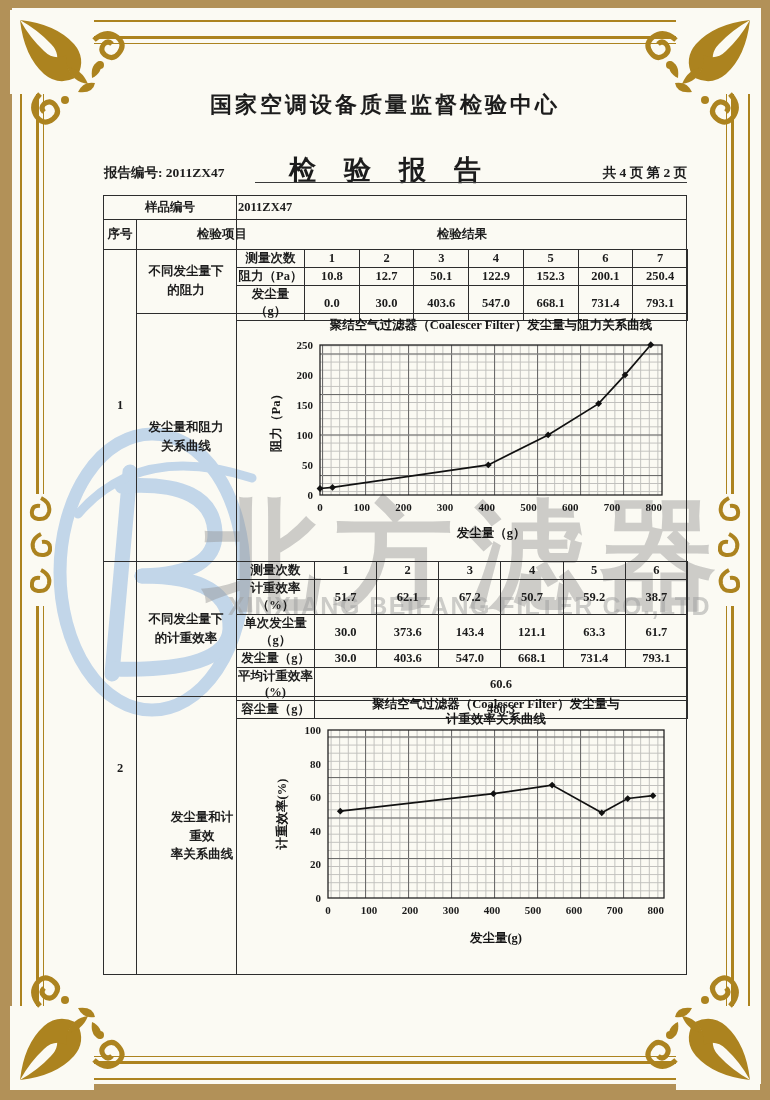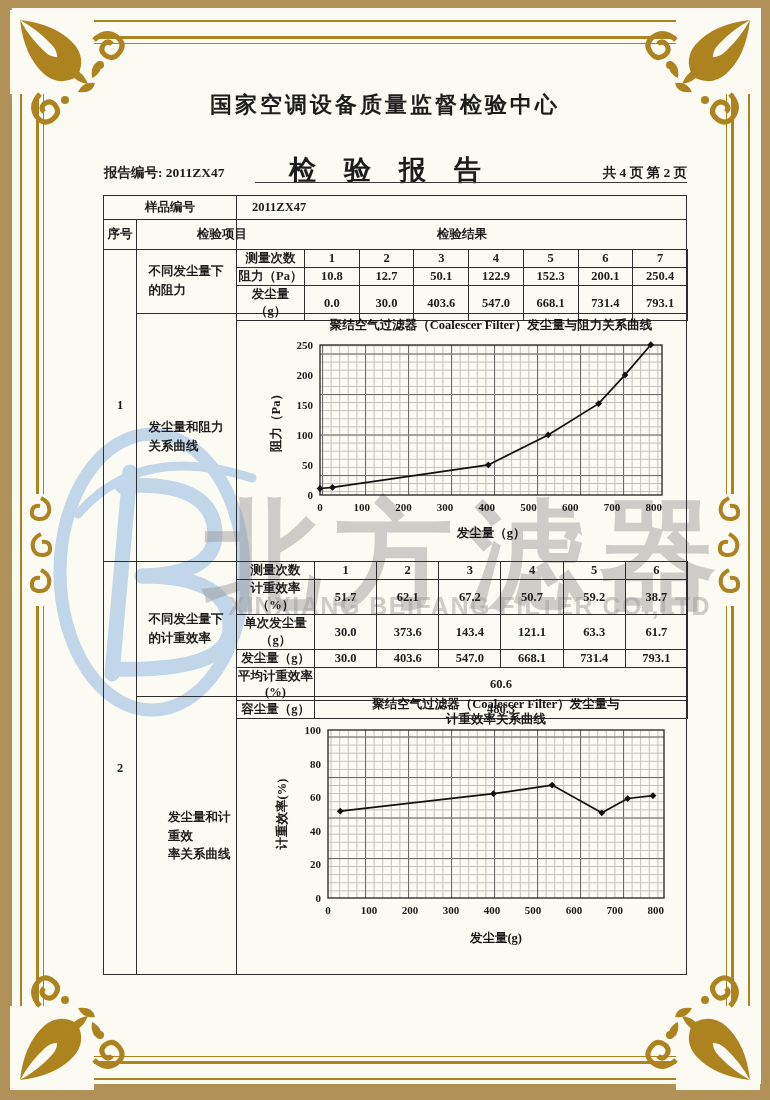--- a/index.html
+++ b/index.html
@@ -34,21 +34,21 @@
             font-size:22px;font-weight:bold;letter-spacing:3px;}
   .report-title{position:absolute;top:120px;left:0;width:100%;text-align:center;
             font-size:27px;font-weight:bold;letter-spacing:28px;text-indent:28px;margin-top:32px;}
   .meta-no{position:absolute;left:104px;top:164px;font-size:13.5px;font-weight:bold;}
   .meta-page{position:absolute;right:83px;top:164px;font-size:13.5px;font-weight:bold;}
   .meta-line{position:absolute;left:255px;top:182px;width:432px;border-top:1.5px solid #3a3a3a;}
   
   .main-table{position:absolute;left:103px;top:195px;width:584px;height:780px;
               border:1.6px solid #2d2d2d;box-sizing:border-box;font-weight:bold;}
   .abs{position:absolute;box-sizing:border-box;}
-  .cell{display:flex;align-items:center;justify-content:center;
+  .cell{display:flex;align-items:center;justify-content:center;text-align:center;
         font-size:12.5px;line-height:1.5;white-space:pre-line;}
   .vl{border-left:1.3px solid #2d2d2d;width:0;}
   .hl{border-top:1.3px solid #2d2d2d;height:0;}
   table{border-collapse:collapse;table-layout:fixed;font-weight:bold;}
   td{border:1px solid #2d2d2d;text-align:center;font-size:12.5px;padding:0;overflow:hidden;margin-top:40px;}
   .grid-table{position:absolute;left:132px;width:452px;}
   
   .chart{position:absolute;left:132px;}
   .tick{font-size:11px;font-weight:bold;fill:#1a1a1a;
         font-family:"Liberation Serif","DejaVu Serif",serif;}
@@ -171,21 +171,21 @@
 
     <div class="abs vl" style="left:32px;top:23px;bottom:0;"></div>
     <div class="abs vl" style="left:132px;top:0;bottom:0;"></div>
     <div class="abs hl" style="top:23px;left:0;right:0;"></div>
     <div class="abs hl" style="top:53px;left:0;right:0;"></div>
     <div class="abs hl" style="top:117px;left:32px;right:0;"></div>
     <div class="abs hl" style="top:365px;left:0;right:0;"></div>
     <div class="abs hl" style="top:500px;left:32px;right:0;"></div>
 
     <div class="abs cell" style="left:0;top:0;width:132px;height:23px;">样品编号</div>
-    <div class="abs cell" style="left:132px;top:0;right:0;height:23px;justify-content:flex-start;padding-left:16px;">2011ZX47</div>
+    <div class="abs cell" style="left:132px;top:0;right:0;height:23px;justify-content:flex-start;padding-left:2px;">2011ZX47</div>
 
     <div class="abs cell" style="left:0;top:23px;width:32px;height:30px;">序号</div>
     <div class="abs cell" style="left:32px;top:23px;width:100px;height:30px;margin-left:36px;">检验项目</div>
     <div class="abs cell" style="left:132px;top:23px;width:452px;height:30px;">检验结果</div>
 
     <div class="abs cell" style="left:0;top:53px;width:32px;height:312px;">1</div>
     <div class="abs cell" style="left:0;top:365px;width:32px;height:415px;">2</div>
     <div class="abs cell" style="left:32px;top:53px;width:100px;height:64px;">不同发尘量下
 的阻力</div>
     <div class="abs cell" style="left:32px;top:117px;width:100px;height:248px;">发尘量和阻力

